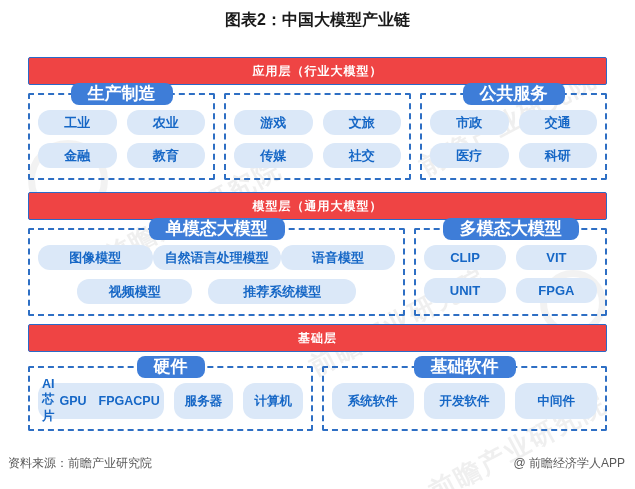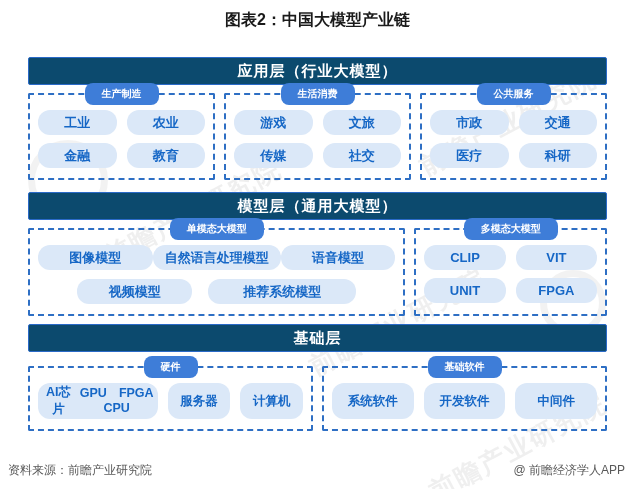--- a/index.html
+++ b/index.html
@@ -31,43 +31,43 @@
     padding-top:9px;
     text-align:center;
     font-size:16px; font-weight:bold;
     color:#1a1a1a;
     line-height:22px;
     position:relative; z-index:2;
   }
   .diagram { margin:26px 28px 0 28px; position:relative; z-index:2; }
   .layer-bar {
     height:28px;
-    background:#0c4a6e;
+    background:#ef4444;
     border:1px solid #2a6ac8;
     border-radius:2px;
     color:#fff;
-    font-size:15px; font-weight:bold;
+    font-size:12px; font-weight:bold;
     display:flex; align-items:center; justify-content:center;
     letter-spacing:1px;
   }
   .groups { display:flex; gap:9px; margin-top:8px; }
   .group {
     position:relative;
     border:2px dashed #2e6fc4;
     border-radius:2px;
     flex:1;
     padding:15px 8px 10px 8px;
   }
   .pill {
     position:absolute;
     top:-12px; left:50%;
     transform:translateX(-50%);
     background:#3e7dd8;
     color:#fff;
-    font-size:10px; font-weight:bold;
+    font-size:17px; font-weight:bold;
     line-height:16px;
     padding:3px 17px;
     border-radius:8px;
     white-space:nowrap;
   }
   .grid2 {
     display:grid;
     grid-template-columns:1fr 1fr;
     column-gap:10px; row-gap:8px;
   }
@@ -85,25 +85,25 @@
   .mrow1 { display:flex; }
   .mrow1 .item { flex:1; }
   .mrow1 .item.wide { flex:1.12; }
   .mrow2 { display:flex; justify-content:center; gap:16px; margin-top:9px; }
   .mrow2 .item.w1 { width:115px; }
   .mrow2 .item.w2 { width:148px; }
   
   .hrow { display:flex; gap:10px; }
   .hrow .item { flex:1; height:36px; font-size:12.5px; }
   .item.chip { flex:1.78; gap:5px; padding:0 4px; }
-  .chip-right { display:flex; flex-direction:column; line-height:15px; }
+  .chip-right { display:flex; flex-direction:row; line-height:15px; }
   .chip-top { display:flex; gap:12px; justify-content:center; }
   .footer {
     position:absolute;
-    left:8px; right:10px; bottom:10px;
+    left:8px; right:10px; bottom:17px;
     display:flex; justify-content:space-between;
     font-size:12px;
     color:#595959;
     z-index:2;
   }
 </style>
 </head>
 <body>
 
 <div class="canvas">
@@ -125,21 +125,20 @@
         <div class="group">
           <span class="pill">生产制造</span>
           <div class="grid2">
             <div class="item">工业</div>
             <div class="item">农业</div>
             <div class="item">金融</div>
             <div class="item">教育</div>
           </div>
         </div>
         <div class="group">
-          <span class="pill">生活消费</span>
           <div class="grid2">
             <div class="item">游戏</div>
             <div class="item">文旅</div>
             <div class="item">传媒</div>
             <div class="item">社交</div>
           </div>
         </div>
         <div class="group">
           <span class="pill">公共服务</span>
           <div class="grid2">

